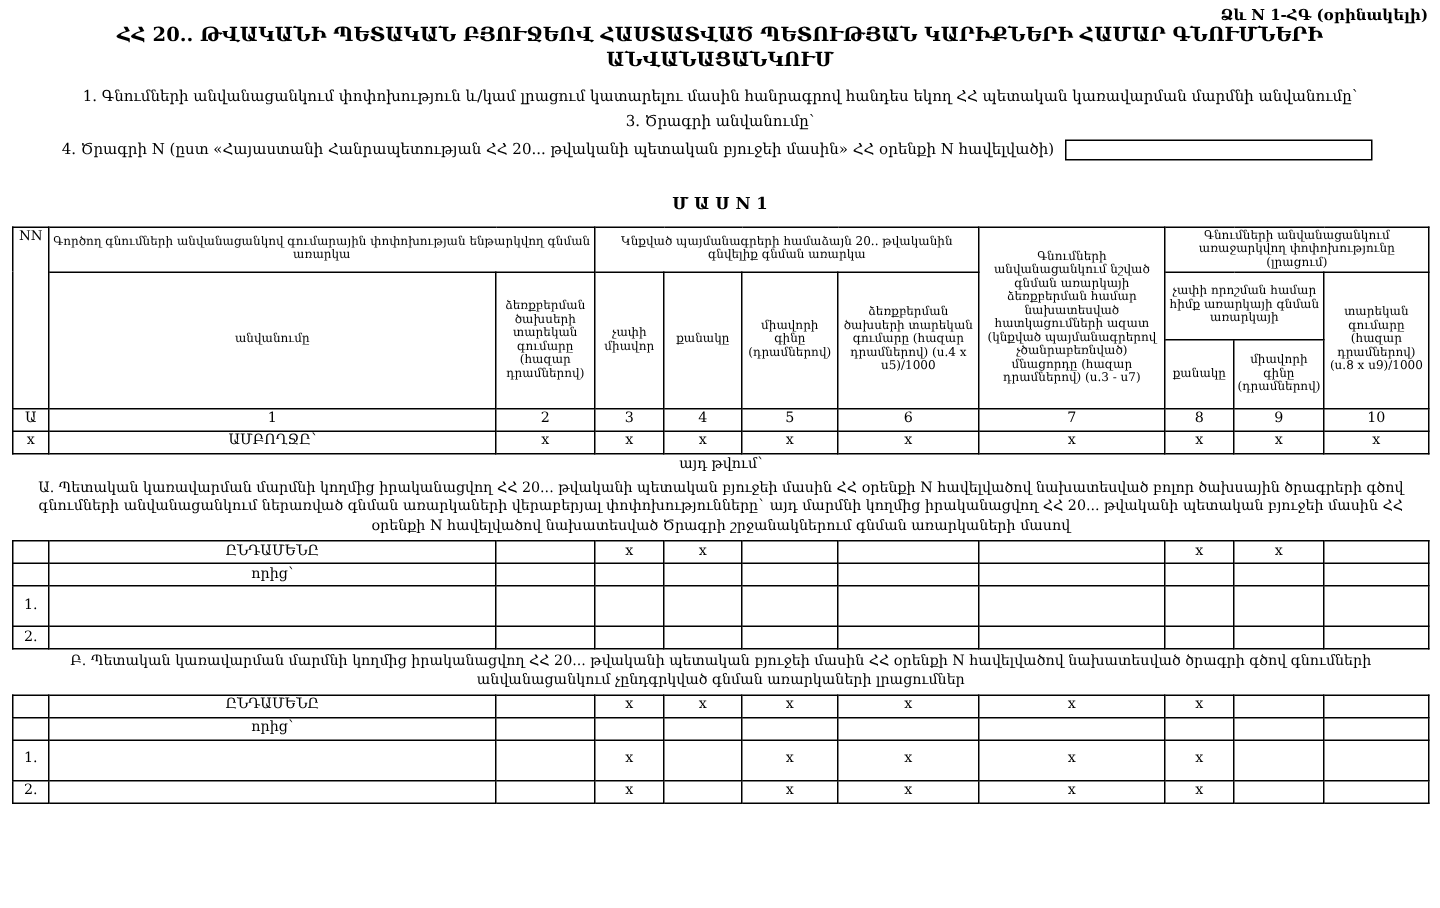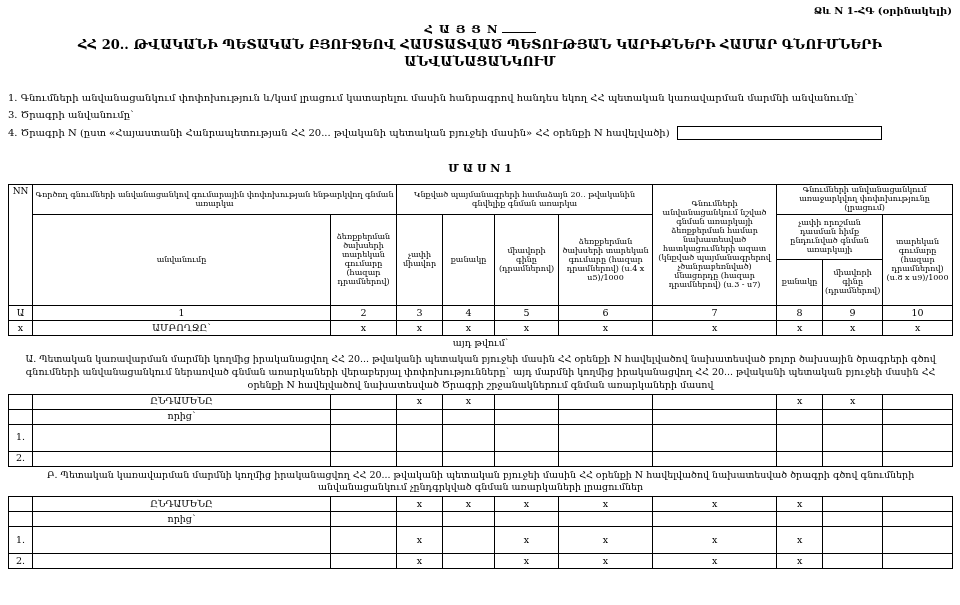--- a/index.html
+++ b/index.html
@@ -8,21 +8,21 @@
          font-family:"DejaVu Serif","DejaVu Sans",serif; }
   .page { width:960px; height:605px; padding:5px 8px 8px; overflow:hidden; }
 
   .form-code { text-align:right; font-weight:bold; font-size:10px; }
   .title-row { text-align:center; margin-top:2px; }
   .title-text { font-weight:bold; font-size:11.5px; letter-spacing:1px; }
   .title-blank { display:inline-block; width:34px; height:11px;
                  border-bottom:1px solid #000; margin-left:3px; }
   .subtitle { text-align:center; font-weight:bold; font-size:13px; line-height:1.3; }
 
-  .items { margin-top:20px; }
+  .items { margin-top:8px;text-align:center; }
   .item { font-size:10px; line-height:1.35; margin-top:4px; }
   .uline { display:inline-block; border-bottom:1px solid #000; height:10px; vertical-align:baseline; }
   .w170 { width:170px; } .w140 { width:140px; }
   .fill-box { display:inline-block; border:1px solid #000; height:14px;
               vertical-align:middle; margin:0 4px; background:#fff; }
   .box-lg { width:205px; } .box-sm { width:48px; }
 
   .part-title { text-align:center; font-weight:bold; font-size:11px; margin:22px 0 9px; }
 
   table { border-collapse:collapse; table-layout:fixed; width:944px; margin:0 auto; }
@@ -39,23 +39,20 @@
             font-size:9.5px; padding:2px 4px; height:auto; }
   td.par { line-height:1.35; }
 </style>
 </head>
 <body>
 
 <div class="page">
 
   <div class="form-code">Ձև N 1-ՀԳ (օրինակելի)</div>
 
-  <div class="title-row">
-    <span class="title-text">Հ Ա Յ Ց   N</span><span class="title-blank"></span>
-  </div>
   <div class="subtitle">ՀՀ 20.. ԹՎԱԿԱՆԻ ՊԵՏԱԿԱՆ ԲՅՈՒՋԵՈՎ ՀԱՍՏԱՏՎԱԾ ՊԵՏՈՒԹՅԱՆ ԿԱՐԻՔՆԵՐԻ ՀԱՄԱՐ ԳՆՈՒՄՆԵՐԻ ԱՆՎԱՆԱՑԱՆԿՈՒՄ</div>
 
   <div class="items">
     <div class="item">1. Գնումների անվանացանկում փոփոխություն և/կամ լրացում կատարելու մասին հանրագրով հանդես եկող ՀՀ պետական կառավարման մարմնի անվանումը՝</div>
     <div class="item">3. Ծրագրի անվանումը՝</div>
     <div class="item">
       <span>4. Ծրագրի N (ըստ «Հայաստանի Հանրապետության ՀՀ 20... թվականի պետական բյուջեի մասին» ՀՀ օրենքի N հավելվածի)</span>
       <span class="fill-box box-lg"></span>
     </div>
   </div>
@@ -84,21 +81,21 @@
         <th rowspan="3">Գնումների անվանացանկում նշված գնման առարկայի ձեռքբերման համար նախատեսված հատկացումների ազատ (կնքված պայմանագրերով չծանրաբեռնված) մնացորդը (հազար դրամներով) (ս.3 - ս7)</th>
         <th colspan="3">Գնումների անվանացանկում առաջարկվող փոփոխությունը (լրացում)</th>
       </tr>
       <tr class="h2">
         <th rowspan="2">անվանումը</th>
         <th rowspan="2">ձեռքբերման ծախսերի տարեկան գումարը (հազար դրամներով)</th>
         <th rowspan="2">չափի միավոր</th>
         <th rowspan="2">քանակը</th>
         <th rowspan="2">միավորի գինը (դրամներով)</th>
         <th rowspan="2">ձեռքբերման ծախսերի տարեկան գումարը (հազար դրամներով) (ս.4 x ս5)/1000</th>
-        <th colspan="2">չափի որոշման դասման հիմք ընդունված գնման առարկայի</th>
+        <th colspan="2">չափի որոշման համար հիմք առարկայի գնման առարկայի</th>
         <th rowspan="2">տարեկան գումարը (հազար դրամներով) (ս.8 x ս9)/1000</th>
       </tr>
       <tr class="h3">
         <th>քանակը</th>
         <th>միավորի գինը (դրամներով)</th>
       </tr>
     </thead>
     <tbody>
         <tr>
           <td>Ա</td>

